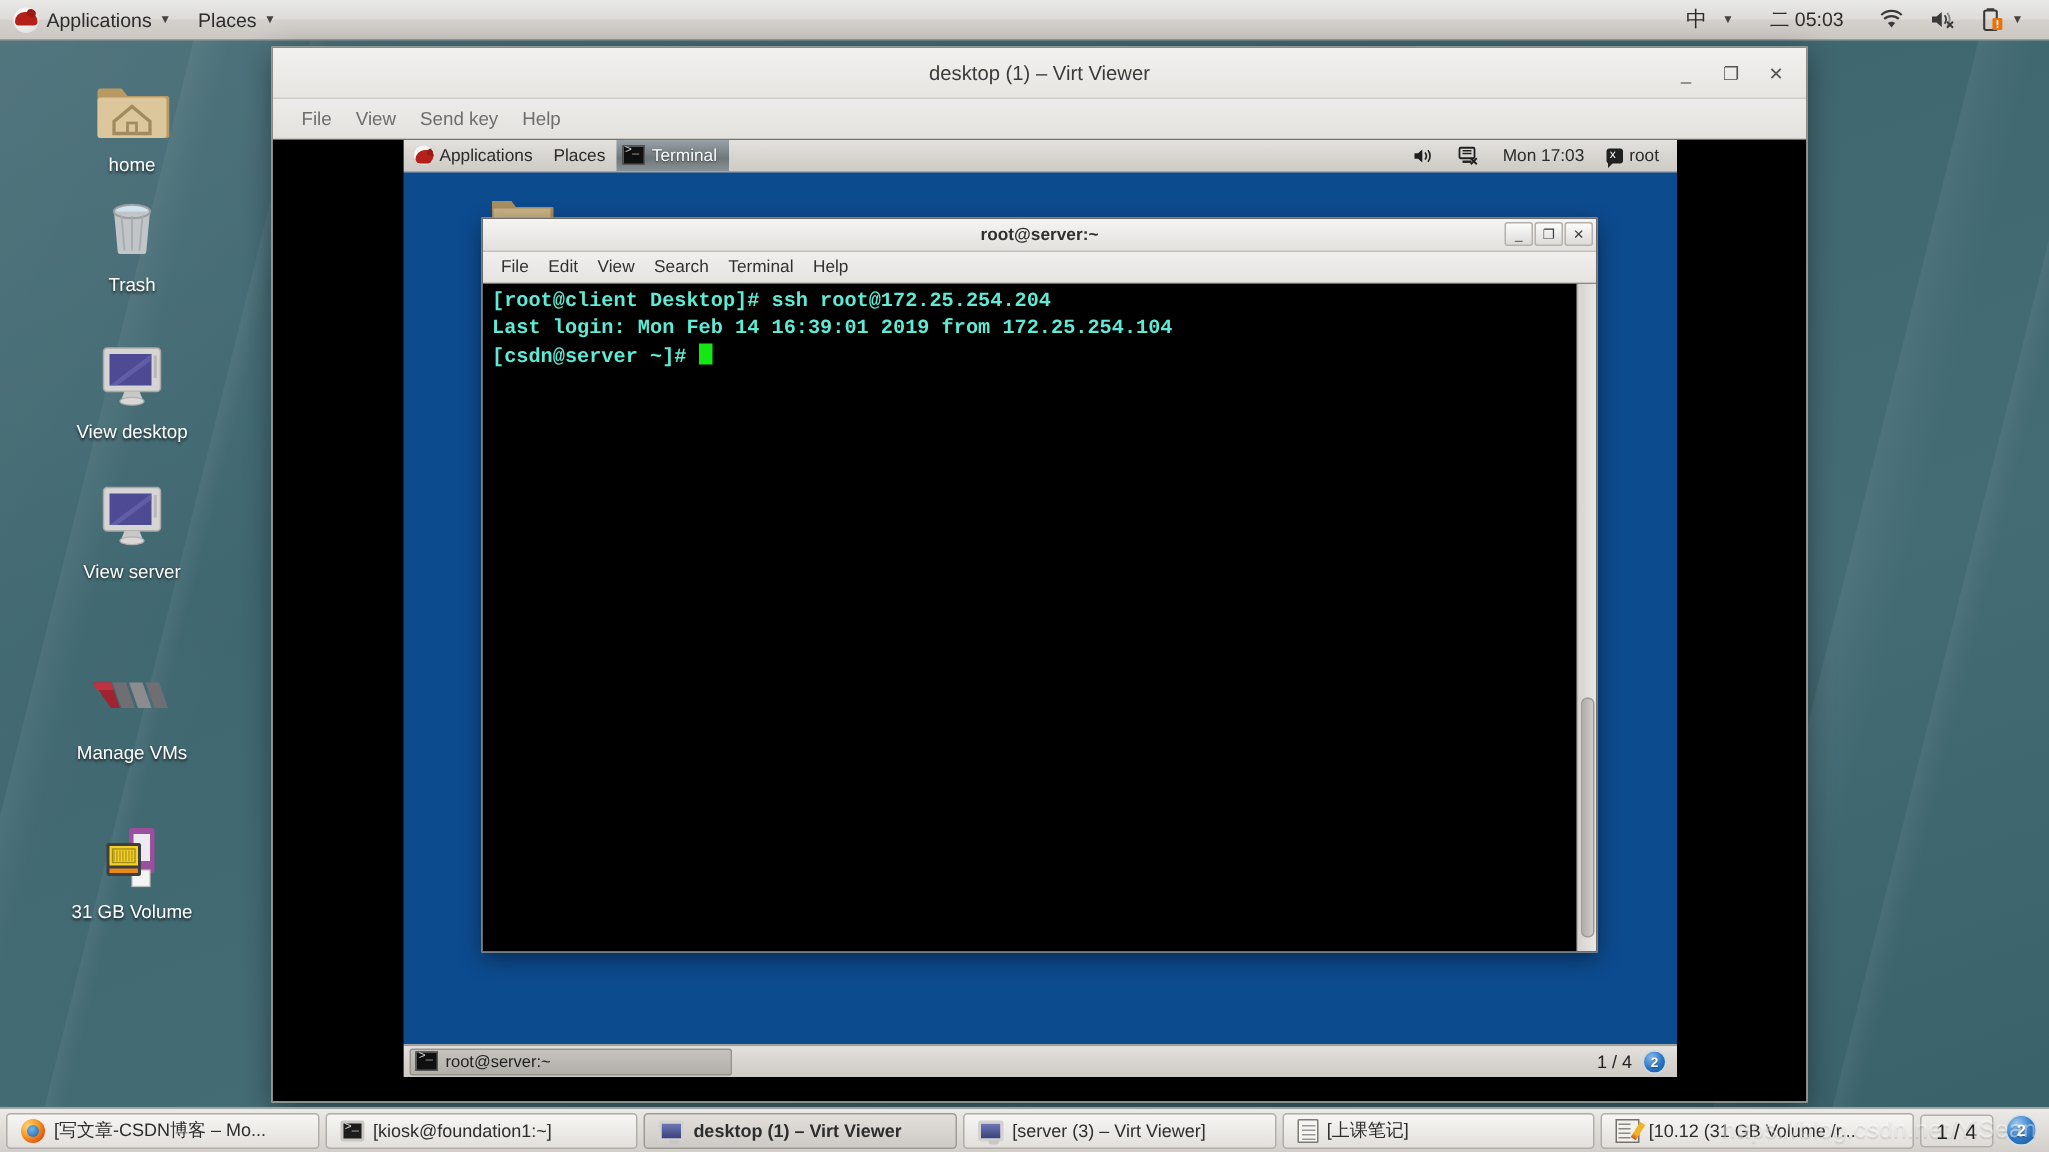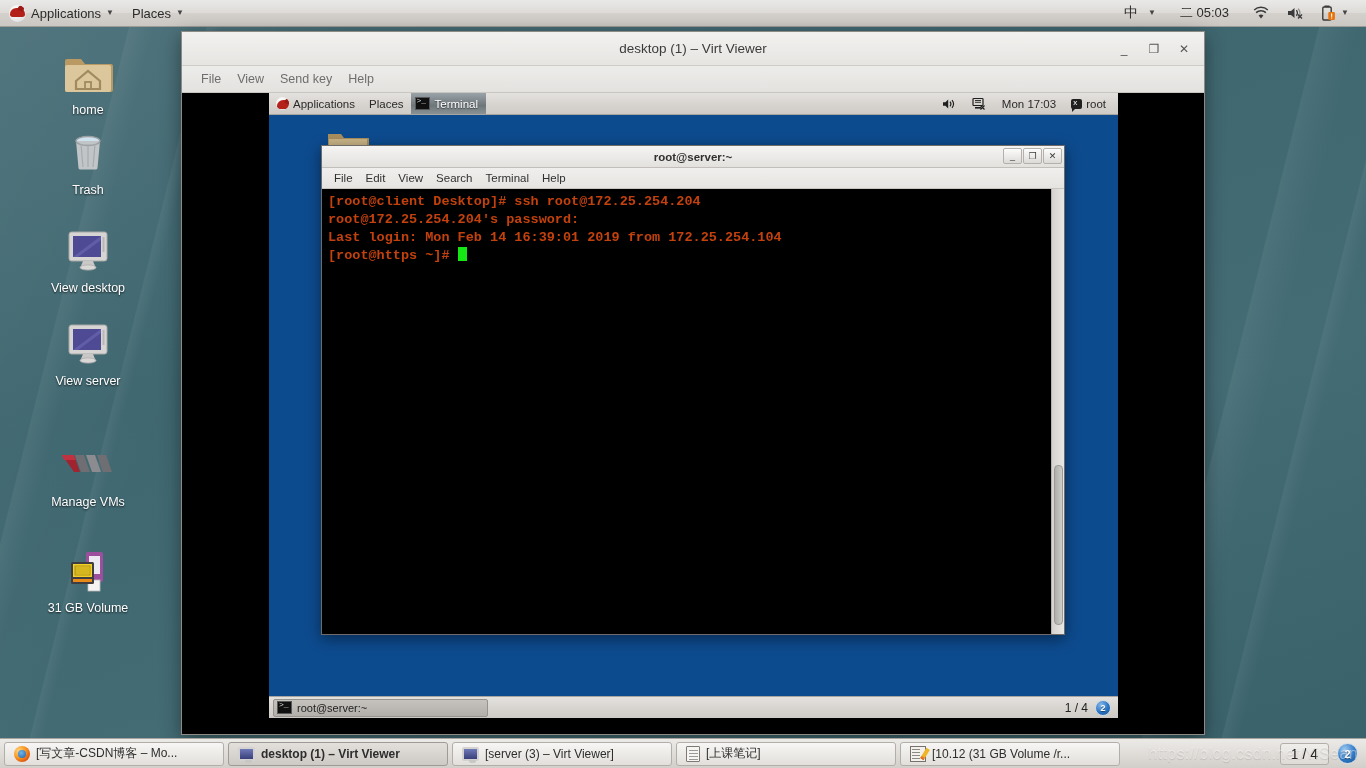--- a/index.html
+++ b/index.html
@@ -165,21 +165,21 @@
     border-bottom: 1px solid #c8c5c1;
   }
   #term-menu .tmi { font-size: 11.5px; color: #313131; padding: 2px 6px; cursor: default; }
   #term-body {
     flex: 1; background: #000000; position: relative; overflow: hidden;
     padding: 4px 6px;
   }
   #term-body .line {
     font-family: "Liberation Mono", monospace;
     font-size: 13.5px; line-height: 18px;
-    color: #c2410c; font-weight: bold; white-space: pre;
+    color: #5eead4; font-weight: bold; white-space: pre;
   }
   .cursor-blk {
     display: inline-block; width: 9px; height: 14px;
     background: #15e715; vertical-align: -2px;
   }
   #term-scroll {
     position: absolute; right: 0; top: 0; width: 13px; height: 100%;
     background: linear-gradient(to right, #d6d3cf, #e9e7e4);
     border-left: 1px solid #b6b3af;
   }
@@ -525,23 +525,22 @@
         <div id="term-menu">
           <div class="tmi">File</div>
           <div class="tmi">Edit</div>
           <div class="tmi">View</div>
           <div class="tmi">Search</div>
           <div class="tmi">Terminal</div>
           <div class="tmi">Help</div>
         </div>
         <div id="term-body">
           <div class="line">[root@client Desktop]# ssh root@172.25.254.204</div>
-          <div class="line">root@172.25.254.204's password:</div>
           <div class="line">Last login: Mon Feb 14 16:39:01 2019 from 172.25.254.104</div>
-          <div class="line"><span>[root@https ~]# </span><span class="cursor-blk"></span></div>
+          <div class="line"><span>[csdn@server ~]# </span><span class="cursor-blk"></span></div>
           <div id="term-scroll">
             <div class="thumb"></div>
           </div>
         </div>
       </div>
 
       <div id="vm-taskbar">
         <div class="vmtask-btn">
           <span class="term-mini"></span>
           <span>root@server:~</span>
@@ -556,20 +555,24 @@
   </div>
 </div>
 
 <div id="bottom-panel">
 
   <div class="tb-btn">
     <span class="ff-ico"></span>
     <span class="tb-label">[写文章-CSDN博客 – Mo...</span>
   </div>
 
+  <div class="tb-btn">
+    <span class="term-ico"></span>
+    <span class="tb-label">[kiosk@foundation1:~]</span>
+  </div>
 
   <div class="tb-btn active">
     <span class="mon-ico"></span>
     <span class="tb-label">desktop (1) – Virt Viewer</span>
   </div>
 
   <div class="tb-btn">
     <span class="mon-ico"></span>
     <span class="tb-label">[server (3) – Virt Viewer]</span>
   </div>

